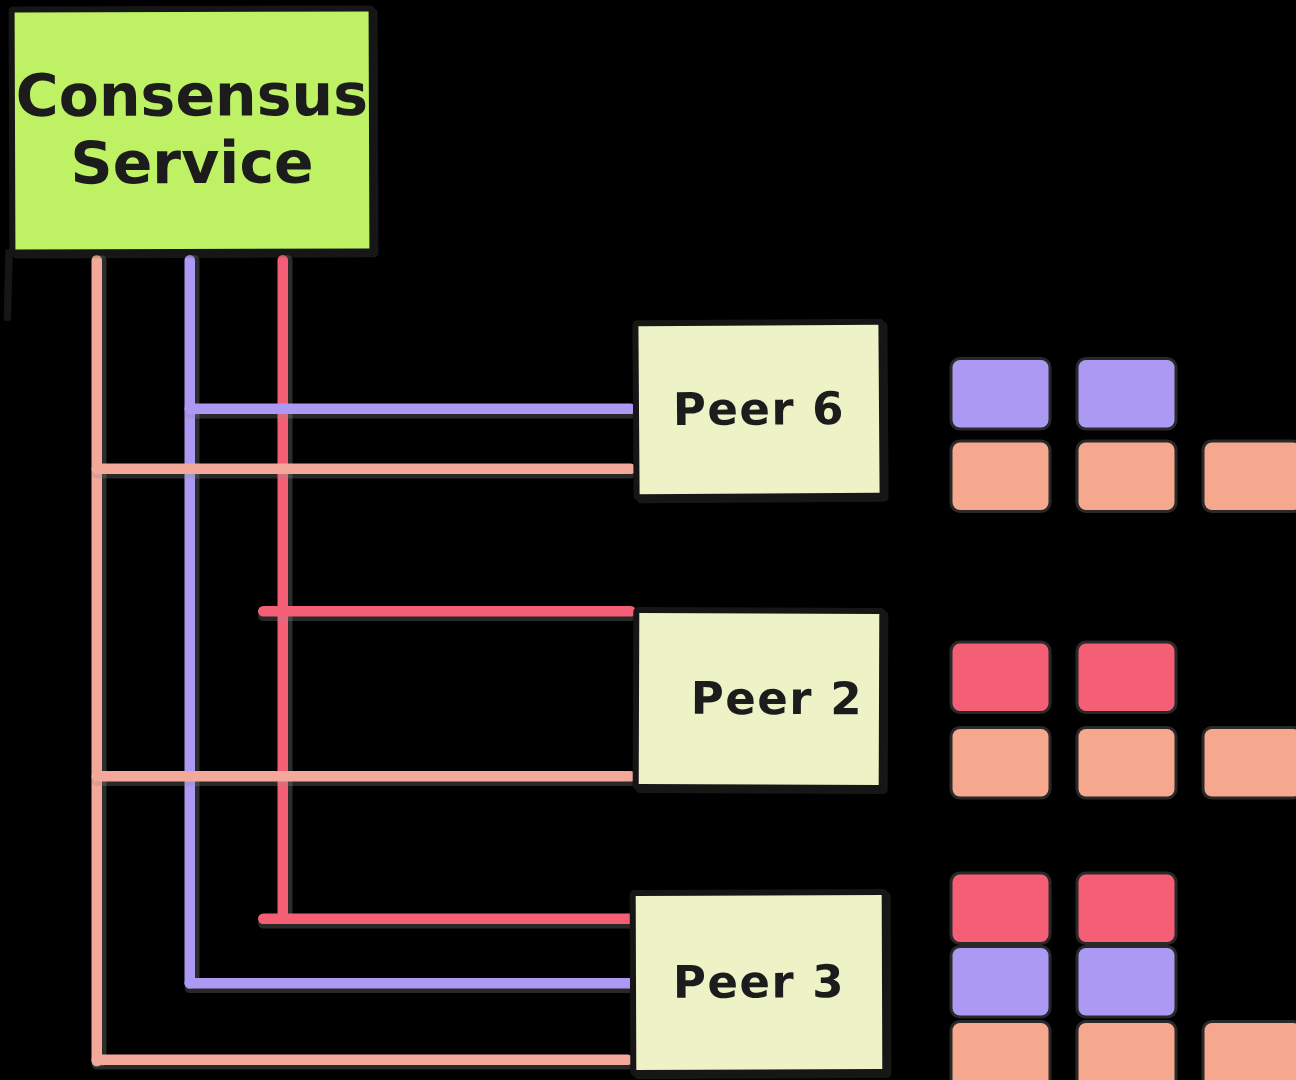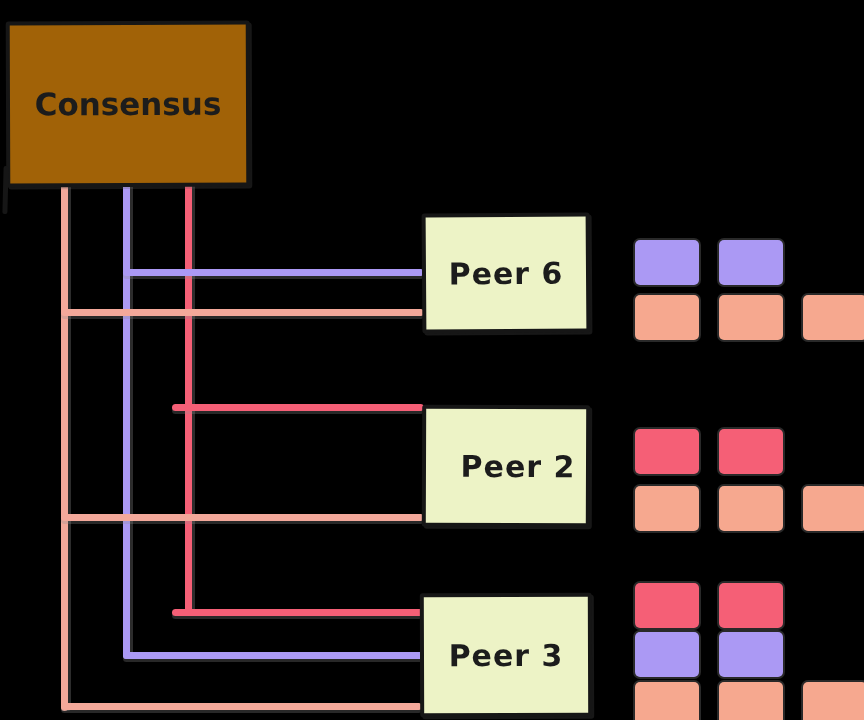--- a/index.html
+++ b/index.html
@@ -9,22 +9,22 @@
   }
   
   .node{
     position:absolute;box-sizing:border-box;
     border:4px solid #161616;border-radius:3px;
     display:flex;align-items:center;justify-content:center;
     text-align:center;color:#1c1c1c;
     box-shadow:2px 2px 0 rgba(90,90,90,.25);
   }
   .consensus{
-    left:6px;top:21px;width:244px;height:166px;
-    background:#a16207;font-size:31px;font-weight:600;line-height:45px;
+    left:6px;top:4px;width:244px;height:166px;
+    background:#bef264;font-size:39px;font-weight:600;line-height:45px;
     transform:rotate(-0.2deg);
   }
   .corner-tail{
     position:absolute;left:3px;top:166px;width:5px;height:48px;
     background:#161616;border-radius:2px;transform:rotate(1.5deg);
   }
   .peer{
     width:168px;height:120px;background:#EDF3C6;
     font-size:30px;font-weight:600;letter-spacing:1px;
   }
@@ -73,20 +73,21 @@
   <div class="hline c-salmon salmon-h-p1"></div>
   <div class="hline c-red red-h-p2"></div>
   <div class="hline c-salmon salmon-h-p2"></div>
   <div class="hline c-red red-h-p3"></div>
   <div class="hline c-purple purple-h-p3"></div>
   <div class="hline c-salmon salmon-h-p3"></div>
 
   <div class="node consensus">
     <div>
       <div>Consensus</div>
+      <div>Service</div>
     </div>
   </div>
   <div class="corner-tail"></div>
 
   <div class="node peer peer1">
     <span>Peer 6</span>
   </div>
   <div class="node peer peer2">
     <span>Peer 2</span>
   </div>

